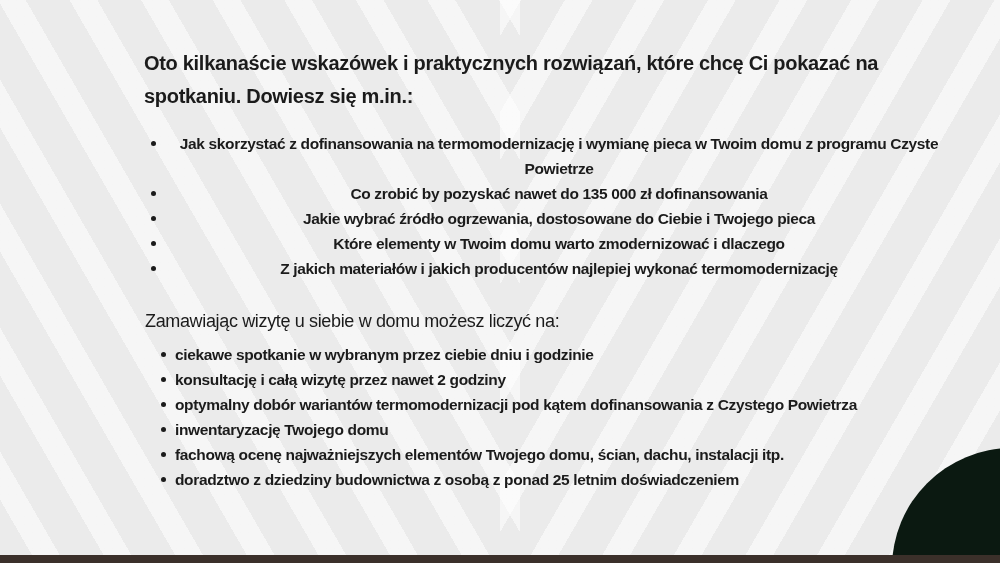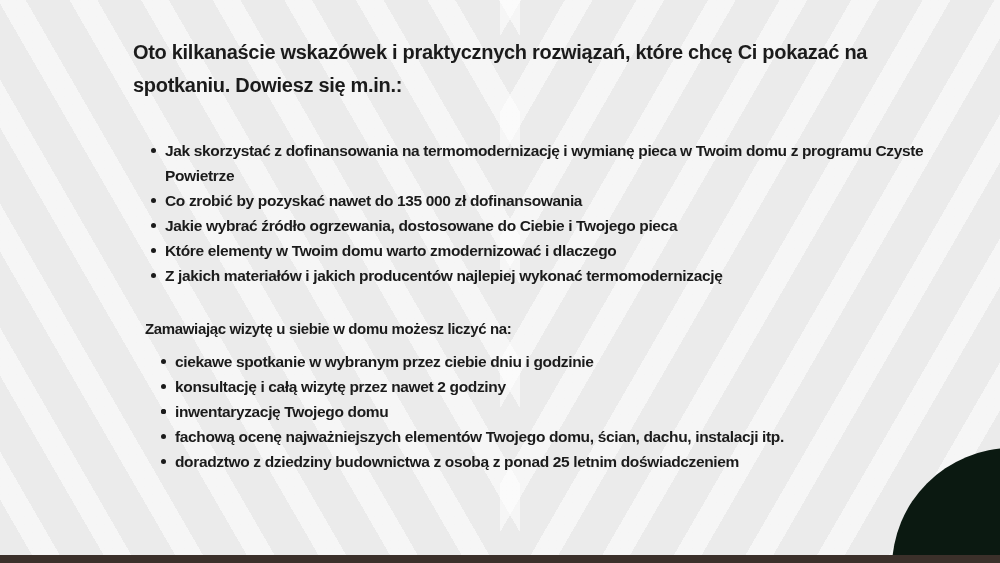--- a/index.html
+++ b/index.html
@@ -53,52 +53,53 @@
       position: absolute;
       left: 133px;
       top: 36px;
       width: 820px;
       z-index: 2;
     }
     .intro {
       font-size: 20px;
       font-weight: bold;
       line-height: 33px;
-      margin: 0;
+      margin: 11px;
       letter-spacing: -0.3px;
     }
     ul {
       list-style: none;
       margin: 0;
       padding: 0;
     }
     .list-main {
-      margin-top: 36px;
+      margin-top: 18px;
       padding-left: 32px;
+      text-align: center;
     }
     .list-main li, .list-offer li {
       position: relative;
       font-size: 15.5px;
       font-weight: bold;
       line-height: 25px;
       letter-spacing: -0.35px;
     }
     .bullet {
       position: absolute;
       left: -14px;
       top: 10px;
       width: 5px;
       height: 5px;
       border-radius: 50%;
       background: #1b1b1b;
     }
     .offer-heading {
       margin: 28px 0 0 12px;
-      font-size: 15px;
-      font-weight: bold;
+      font-size: 18px;
+      font-weight: normal;
       line-height: 25px;
       letter-spacing: -0.35px;
     }
     .list-offer {
       padding-left: 42px;
       margin-top: 8px;
     }
     .deco-circle {
       position: absolute;
       left: 892px;
@@ -136,21 +137,21 @@
     <li><span class="bullet"></span><span>Jakie wybrać źródło ogrzewania, dostosowane do Ciebie i Twojego pieca</span></li>
     <li><span class="bullet"></span><span>Które elementy w Twoim domu warto zmodernizować i dlaczego</span></li>
     <li><span class="bullet"></span><span>Z jakich materiałów i jakich producentów najlepiej wykonać termomodernizację</span></li>
   </ul>
 
   <p class="offer-heading">Zamawiając wizytę u siebie w domu możesz liczyć na:</p>
 
   <ul class="list-offer">
     <li><span class="bullet"></span><span>ciekawe spotkanie w wybranym przez ciebie dniu i godzinie</span></li>
     <li><span class="bullet"></span><span>konsultację i całą wizytę przez nawet 2 godziny</span></li>
-    <li><span class="bullet"></span></li>
+    <li><span class="bullet"></span><span>optymalny dobór wariantów termomodernizacji pod kątem dofinansowania z Czystego Powietrza</span></li>
     <li><span class="bullet"></span><span>inwentaryzację Twojego domu</span></li>
     <li><span class="bullet"></span><span>fachową ocenę najważniejszych elementów Twojego domu, ścian, dachu, instalacji itp.</span></li>
     <li><span class="bullet"></span><span>doradztwo z dziedziny budownictwa z osobą z ponad 25 letnim doświadczeniem</span></li>
   </ul>
 </div>
 
 <div class="deco-circle"></div>
 <div class="bottom-bar"></div>
 
 </body></html>

